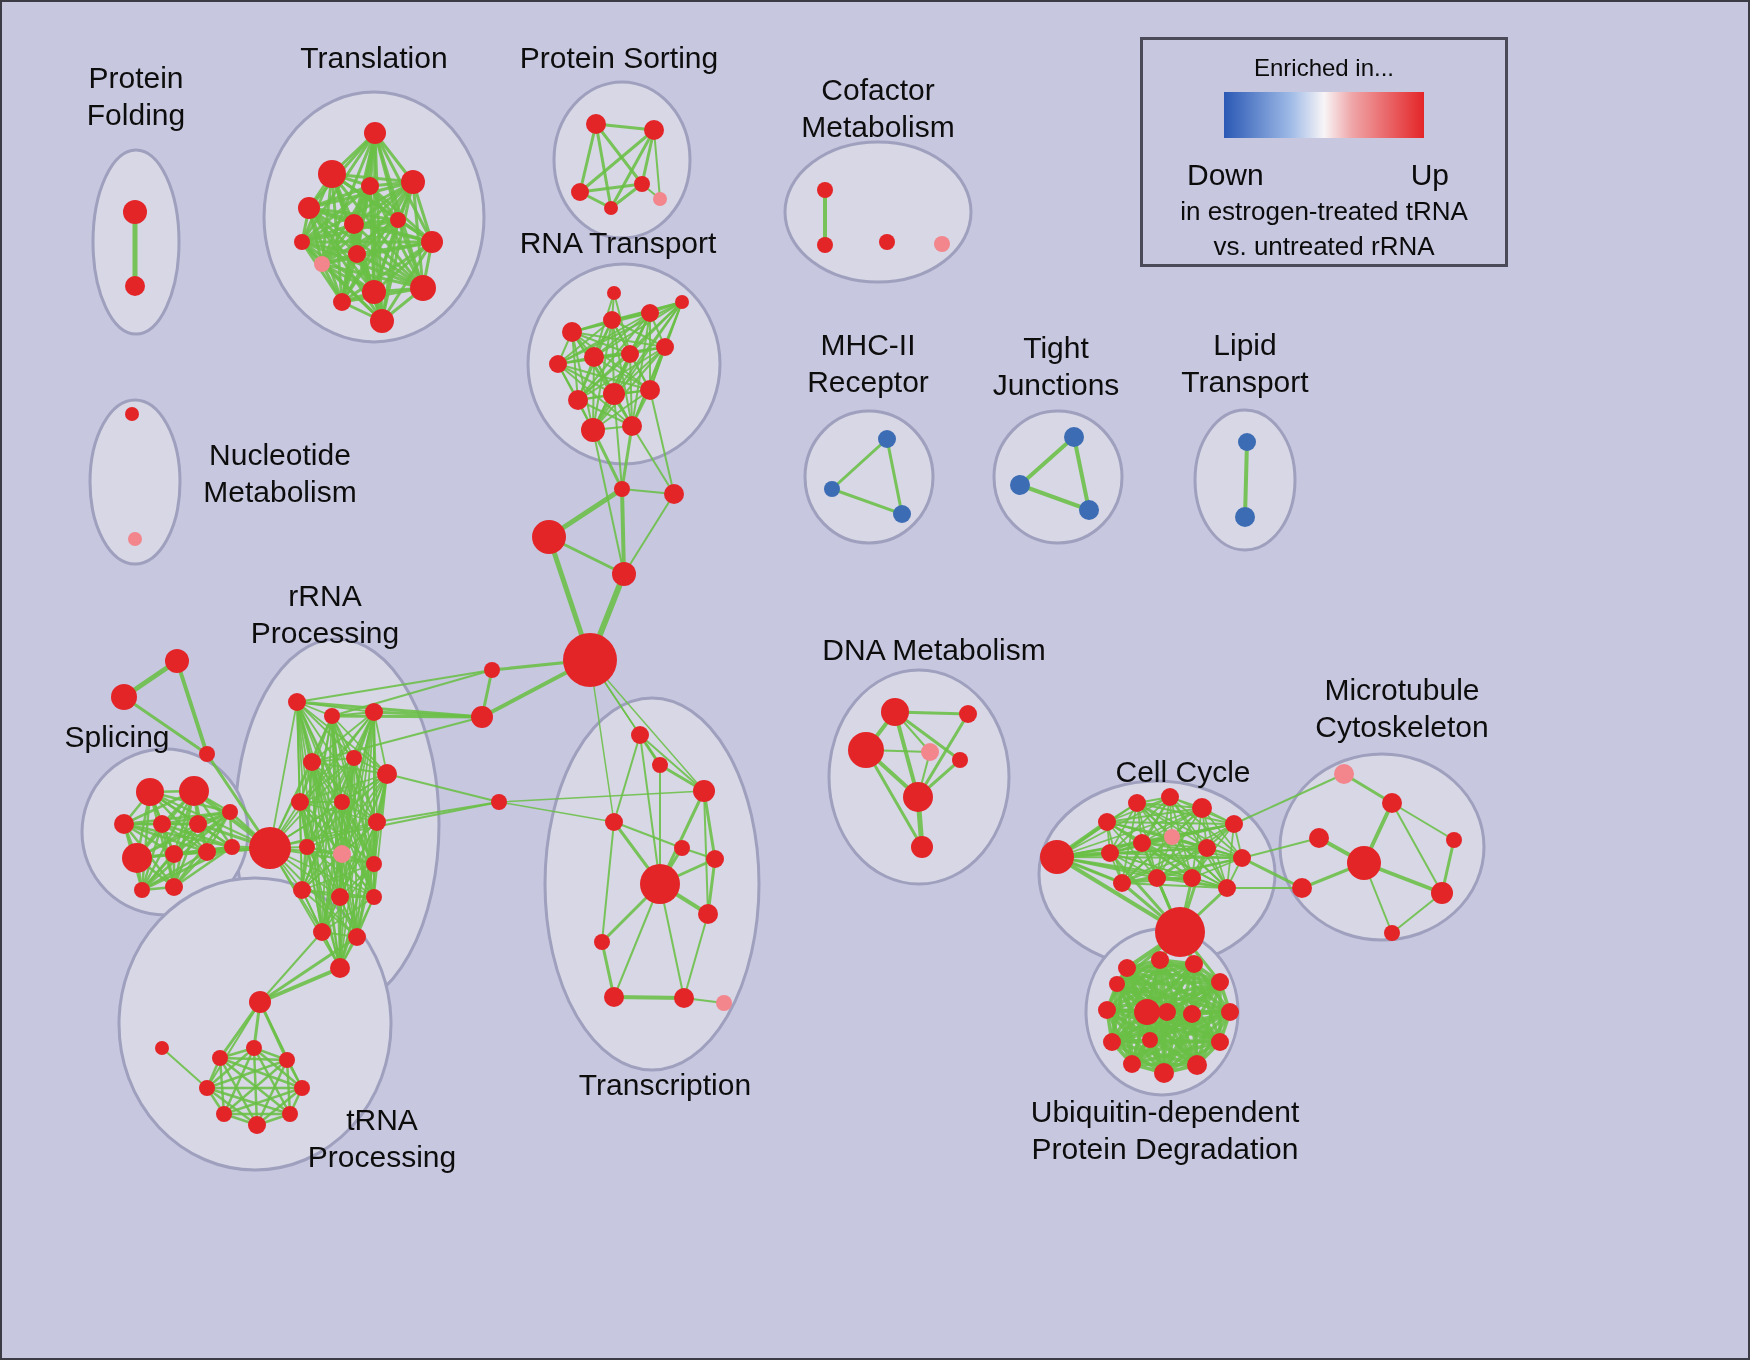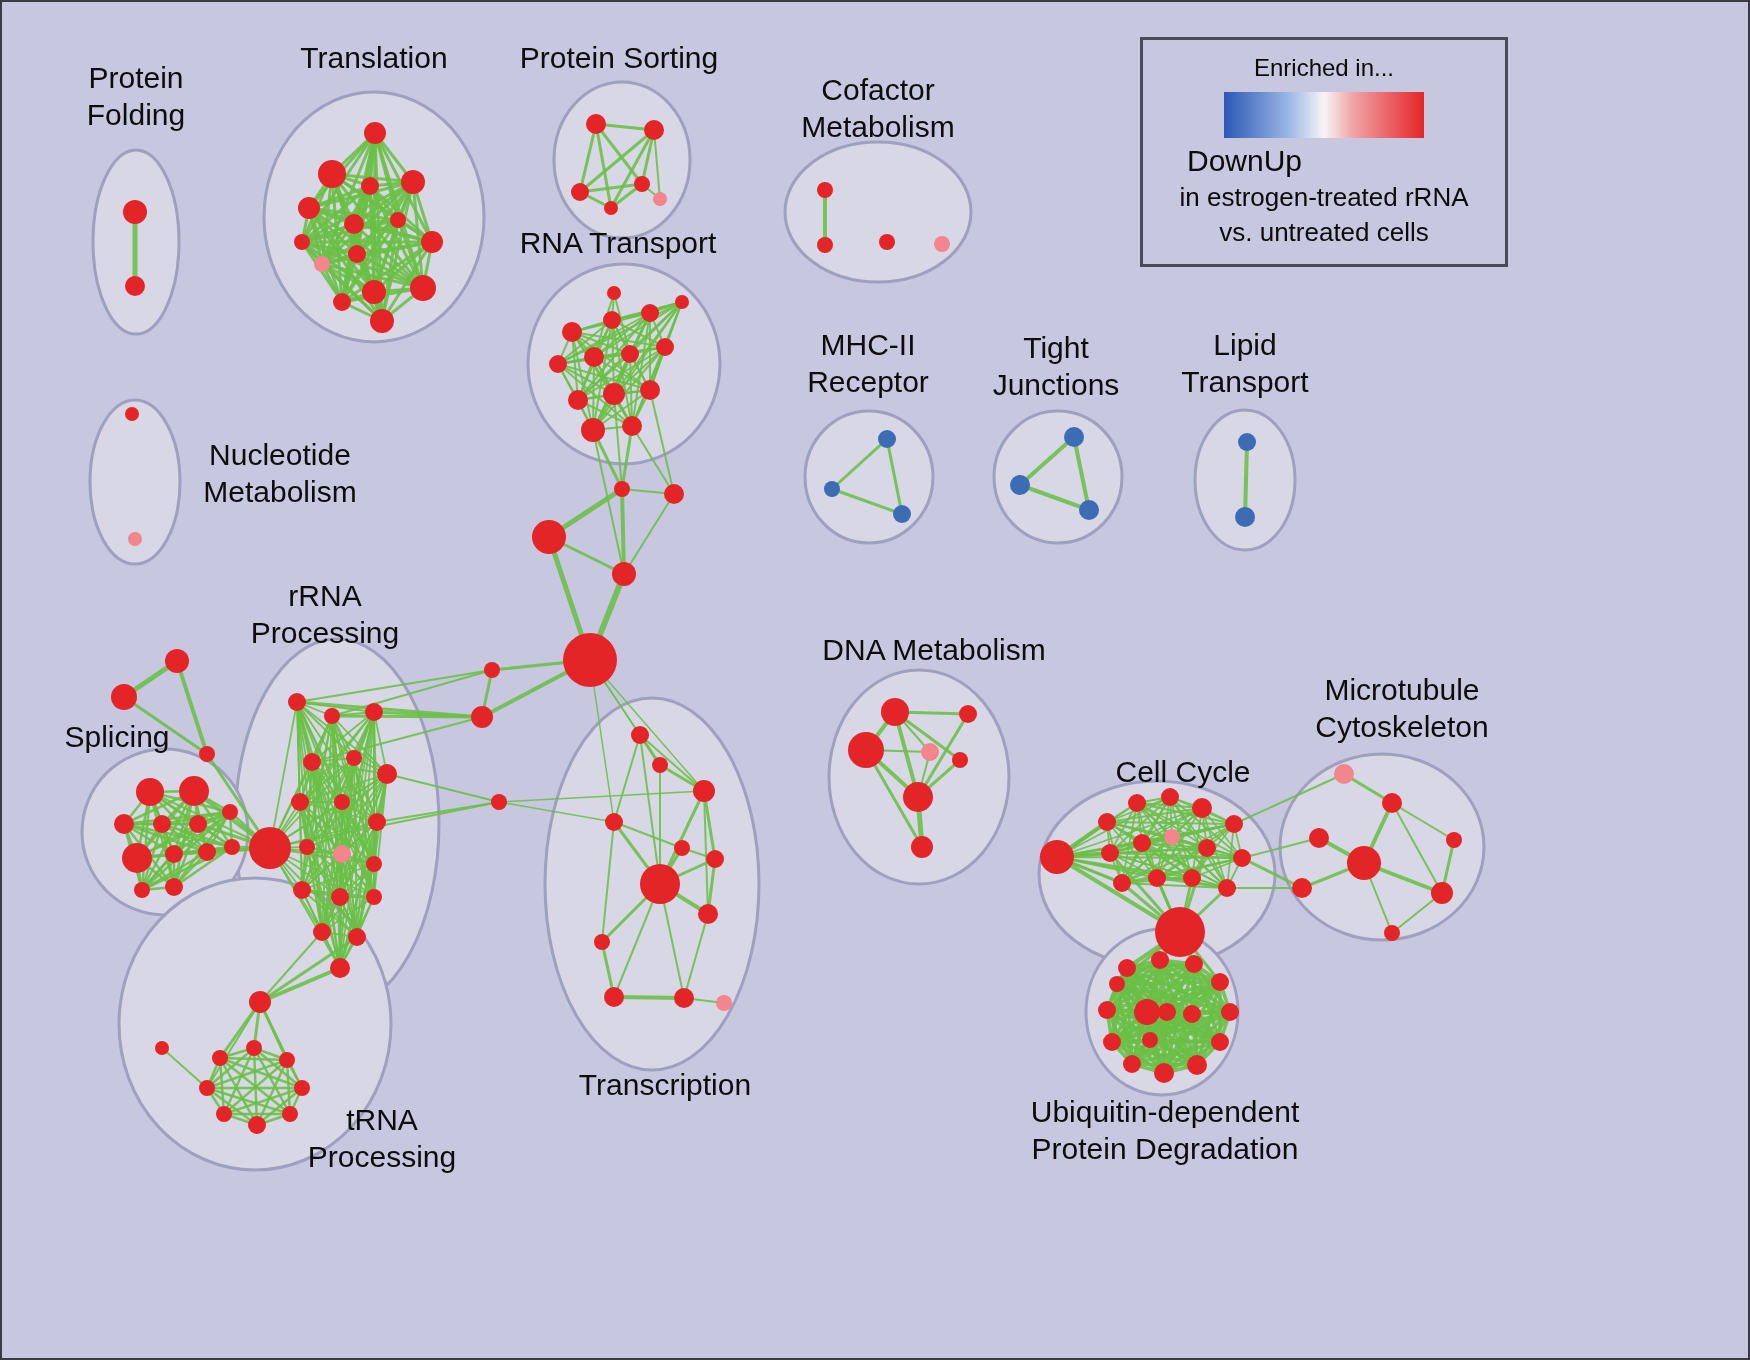--- a/index.html
+++ b/index.html
@@ -15,21 +15,21 @@
   .legend {
     position:absolute; left:1138px; top:35px; width:368px; height:230px;
     border:3px solid #4a4a58; padding-top:14px; text-align:center; color:#0b0b0b;
     background:#c7c7e0; z-index:5;
   }
   .legend-title { font-size:24px; }
   .legend-gradient {
     width:200px; height:46px; margin:10px auto 0;
     background:linear-gradient(to right,#2a58b4 0%, #9db9e6 33%, #f8f5f7 50%, #efa6a8 64%, #e42528 100%);
   }
-  .legend-row { display:flex; padding:6px 56px 0 44px; font-size:30px; }
+  .legend-row { display:flex; justify-content:space-between; padding:20px 56px 0 44px; font-size:30px; }
   .legend-sub { font-size:26px; margin-top:4px; }
 </style>
 </head>
 <body>
 
 <div class="stage">
 
   <svg class="net" id="network-svg" width="1750" height="1360" viewBox="0 0 1750 1360">
       <ellipse cx="134" cy="240" rx="43" ry="92" fill="#d7d7e5" stroke="#9f9fbe" stroke-width="3"></ellipse>
       <ellipse cx="372" cy="215" rx="110" ry="125" fill="#d7d7e5" stroke="#9f9fbe" stroke-width="3"></ellipse>
@@ -1053,17 +1053,17 @@
       <text x="1163" y="1149" text-anchor="middle" dominant-baseline="middle" font-size="30">Protein Degradation</text>
     </svg>
 
   <div class="legend">
     <div class="legend-title">Enriched in...</div>
     <div class="legend-gradient"></div>
     <div class="legend-row">
       <span>Down</span>
       <span>Up</span>
     </div>
-    <div class="legend-sub">in estrogen-treated rRNA</div>
-    <div class="legend-sub">vs. untreated cells</div>
+    <div class="legend-sub">in estrogen-treated tRNA</div>
+    <div class="legend-sub">vs. untreated rRNA</div>
   </div>
 
 </div>
 
 </body></html>

